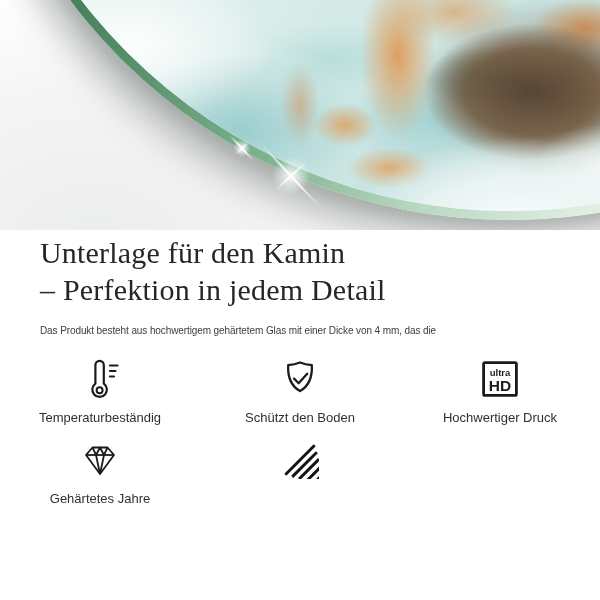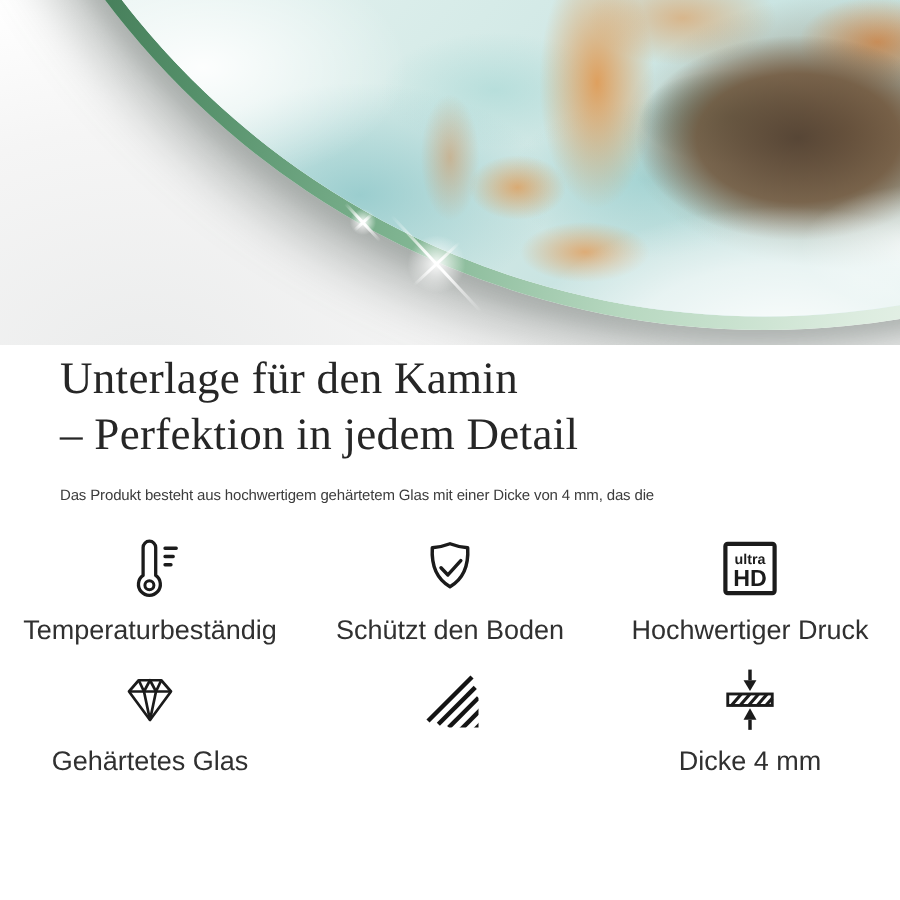--- a/index.html
+++ b/index.html
@@ -75,21 +75,21 @@
   .desc-line { white-space: nowrap; }
 
   
   .features {
     margin-top: 12px;
     display: grid; grid-template-columns: 200px 200px 200px;
     row-gap: 12px; justify-items: center; padding: 0; margin-left: -40px;
   }
   .feature { display: flex; flex-direction: column; align-items: center; }
   .feature-icon { height: 46px; display: flex; align-items: center; justify-content: center; }
-  .feature-label { margin-top: 8px; font-size: 18px; color: #303030; }
+  .feature-label { margin-top: 8px; font-size: 13px; color: #303030; }
   svg { display: block; }
   .hd-text { font-family: "Liberation Sans", sans-serif; font-weight: 700; fill: #1b1b1b; }
 </style>
 </head>
 <body>
 
 <div class="page">
 
   <div class="hero">
     <div class="glass">
@@ -147,44 +147,31 @@
 
       <div class="feature">
         <div class="feature-icon">
           <svg width="38" height="38" viewBox="0 0 38 38" fill="none" stroke="#1b1b1b" stroke-width="1.8" stroke-linejoin="round">
             <path d="M11.5 6.5 h15 l6.5 7.5 L19 33 L5 14 Z"></path>
             <path d="M5 14 H33"></path>
             <path d="M11.5 6.5 L15 14 L19 6.5 L23 14 L26.5 6.5"></path>
             <path d="M15 14 L19 33 M23 14 L19 33"></path>
           </svg>
         </div>
-        <div class="feature-label">Gehärtetes Glas</div>
+        <div class="feature-label">Gehärtetes Jahre</div>
       </div>
 
       <div class="feature">
         <div class="feature-icon">
           <svg width="38" height="38" viewBox="0 0 44 44" fill="none" stroke="#141414" stroke-width="3.4">
             <path d="M5 39 L39 5"></path>
             <path d="M13 41.5 L41.5 13"></path>
             <path d="M21 44 L44 21"></path>
             <path d="M30 46 L46 30"></path>
             <path d="M39 48 L48 39"></path>
           </svg>
         </div>
       </div>
 
-      <div class="feature">
-        <div class="feature-icon">
-          <svg width="44" height="44" viewBox="0 0 46 46" fill="none" stroke="#1b1b1b">
-            <rect x="7.5" y="19.5" width="31" height="8" stroke-width="2"></rect>
-            <path d="M10 27.5 L17 19.5 M16 27.5 L23 19.5 M22 27.5 L29 19.5 M28 27.5 L35 19.5 M34 27.5 L38.5 22.5" stroke-width="2.2"></path>
-            <path d="M23 2.5 V10" stroke-width="2.4"></path>
-            <polygon points="23,17.5 18.5,10 27.5,10" fill="#1b1b1b" stroke="none"></polygon>
-            <path d="M23 44.5 V37.5" stroke-width="2.4"></path>
-            <polygon points="23,29.5 18.5,37.5 27.5,37.5" fill="#1b1b1b" stroke="none"></polygon>
-          </svg>
-        </div>
-        <div class="feature-label">Dicke 4 mm</div>
-      </div>
 
     </div>
   </div>
 </div>
 
 </body></html>

